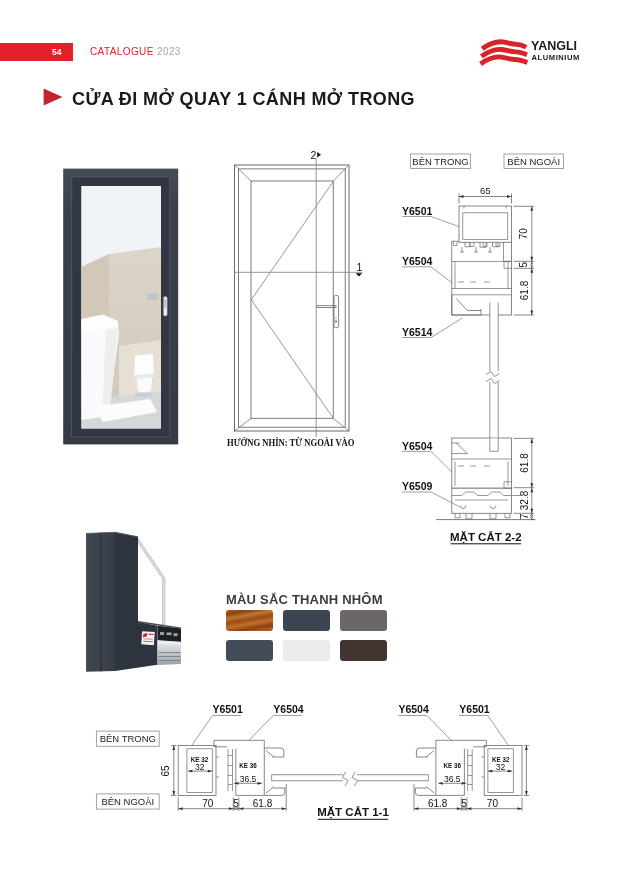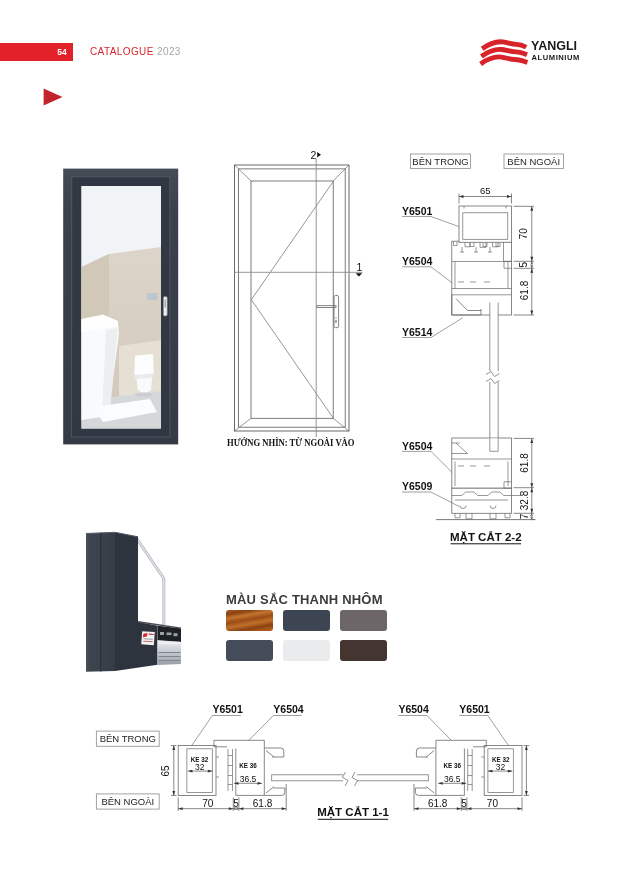--- a/index.html
+++ b/index.html
@@ -7,41 +7,42 @@
   font-family:"Liberation Sans",sans-serif;}
 .abs{position:absolute;}
 svg text{font-family:"Liberation Sans",sans-serif;}
 </style>
 </head>
 <body>
 <div id="page">
 
 <div class="abs" style="left:0;top:43px;width:73px;height:18px;background:#e32128;"></div>
 
-<div class="abs" style="left:52px;top:46.5px;width:20px;font-size:8.5px;font-weight:bold;color:#fff;text-align:center;">54</div>
+<div class="abs" style="left:52px;top:46.5px;width:20px;font-size:8.5px;font-weight:bold;color:#fff;">54</div>
 
 <div class="abs" style="left:90px;top:45.5px;font-size:10px;font-weight:normal;color:#d8232a;letter-spacing:.4px;">CATALOGUE <span style="color:#a5a5a5;">2023</span></div>
 
 <svg class="abs" style="left:478px;top:33px;" width="105" height="34" viewBox="0 0 105 34">
 
   <path d="M4.2,15.8 C12,10 19,8.2 25,8.9 C30,9.5 33.5,11.3 38.5,11.3 C42.5,11.3 45.5,12.6 48.2,14.2" fill="none" stroke="#d8232a" stroke-width="4.8"></path>
 
   <path d="M3.4,23.4 C11.2,17.6 18.2,15.8 24.2,16.5 C29.2,17.1 32.7,18.9 37.7,18.9 C41.7,18.9 45.3,20.2 49,21.8" fill="none" stroke="#d8232a" stroke-width="4.8"></path>
 
   <path d="M2.6,31 C10.4,25.2 17.4,23.4 23.4,24.1 C28.4,24.7 31.9,26.5 36.9,26.5 C40.9,26.5 44.9,27.8 49.4,29.4" fill="none" stroke="#d8232a" stroke-width="4.8"></path>
 
   <text x="53" y="16.5" font-size="12.5" font-weight="bold" fill="#1a1a1a">YANGLI</text>
 
   <text x="53.5" y="26.5" font-size="7.6" font-weight="bold" fill="#1a1a1a" letter-spacing="0.55">ALUMINIUM</text>
 </svg>
 
 <svg class="abs" style="left:43px;top:87px;" width="22" height="20" viewBox="0 0 22 20">
   <path d="M0.6,1.4 L19.5,10 L0.6,18.4 Z" fill="#c2242e"></path>
 </svg>
 
+<div class="abs" style="left:72px;top:89px;font-size:18px;font-weight:bold;color:#1a1a1a;letter-spacing:0.4px;">CỬA ĐI MỞ QUAY 1 CÁNH MỞ TRONG</div>
 
 <svg class="abs" style="left:63px;top:168px;" width="116" height="277" viewBox="0 0 116 277">
   <defs>
     <linearGradient id="fr" x1="0" y1="0" x2="0" y2="1">
       <stop offset="0" stop-color="#444b55"></stop>
           <stop offset="0.15" stop-color="#3a414b"></stop>
       <stop offset="1" stop-color="#343b45"></stop>
     </linearGradient>
     <linearGradient id="wall" x1="0" y1="0" x2="0" y2="1">
       <stop offset="0" stop-color="#dcd5c9"></stop>

